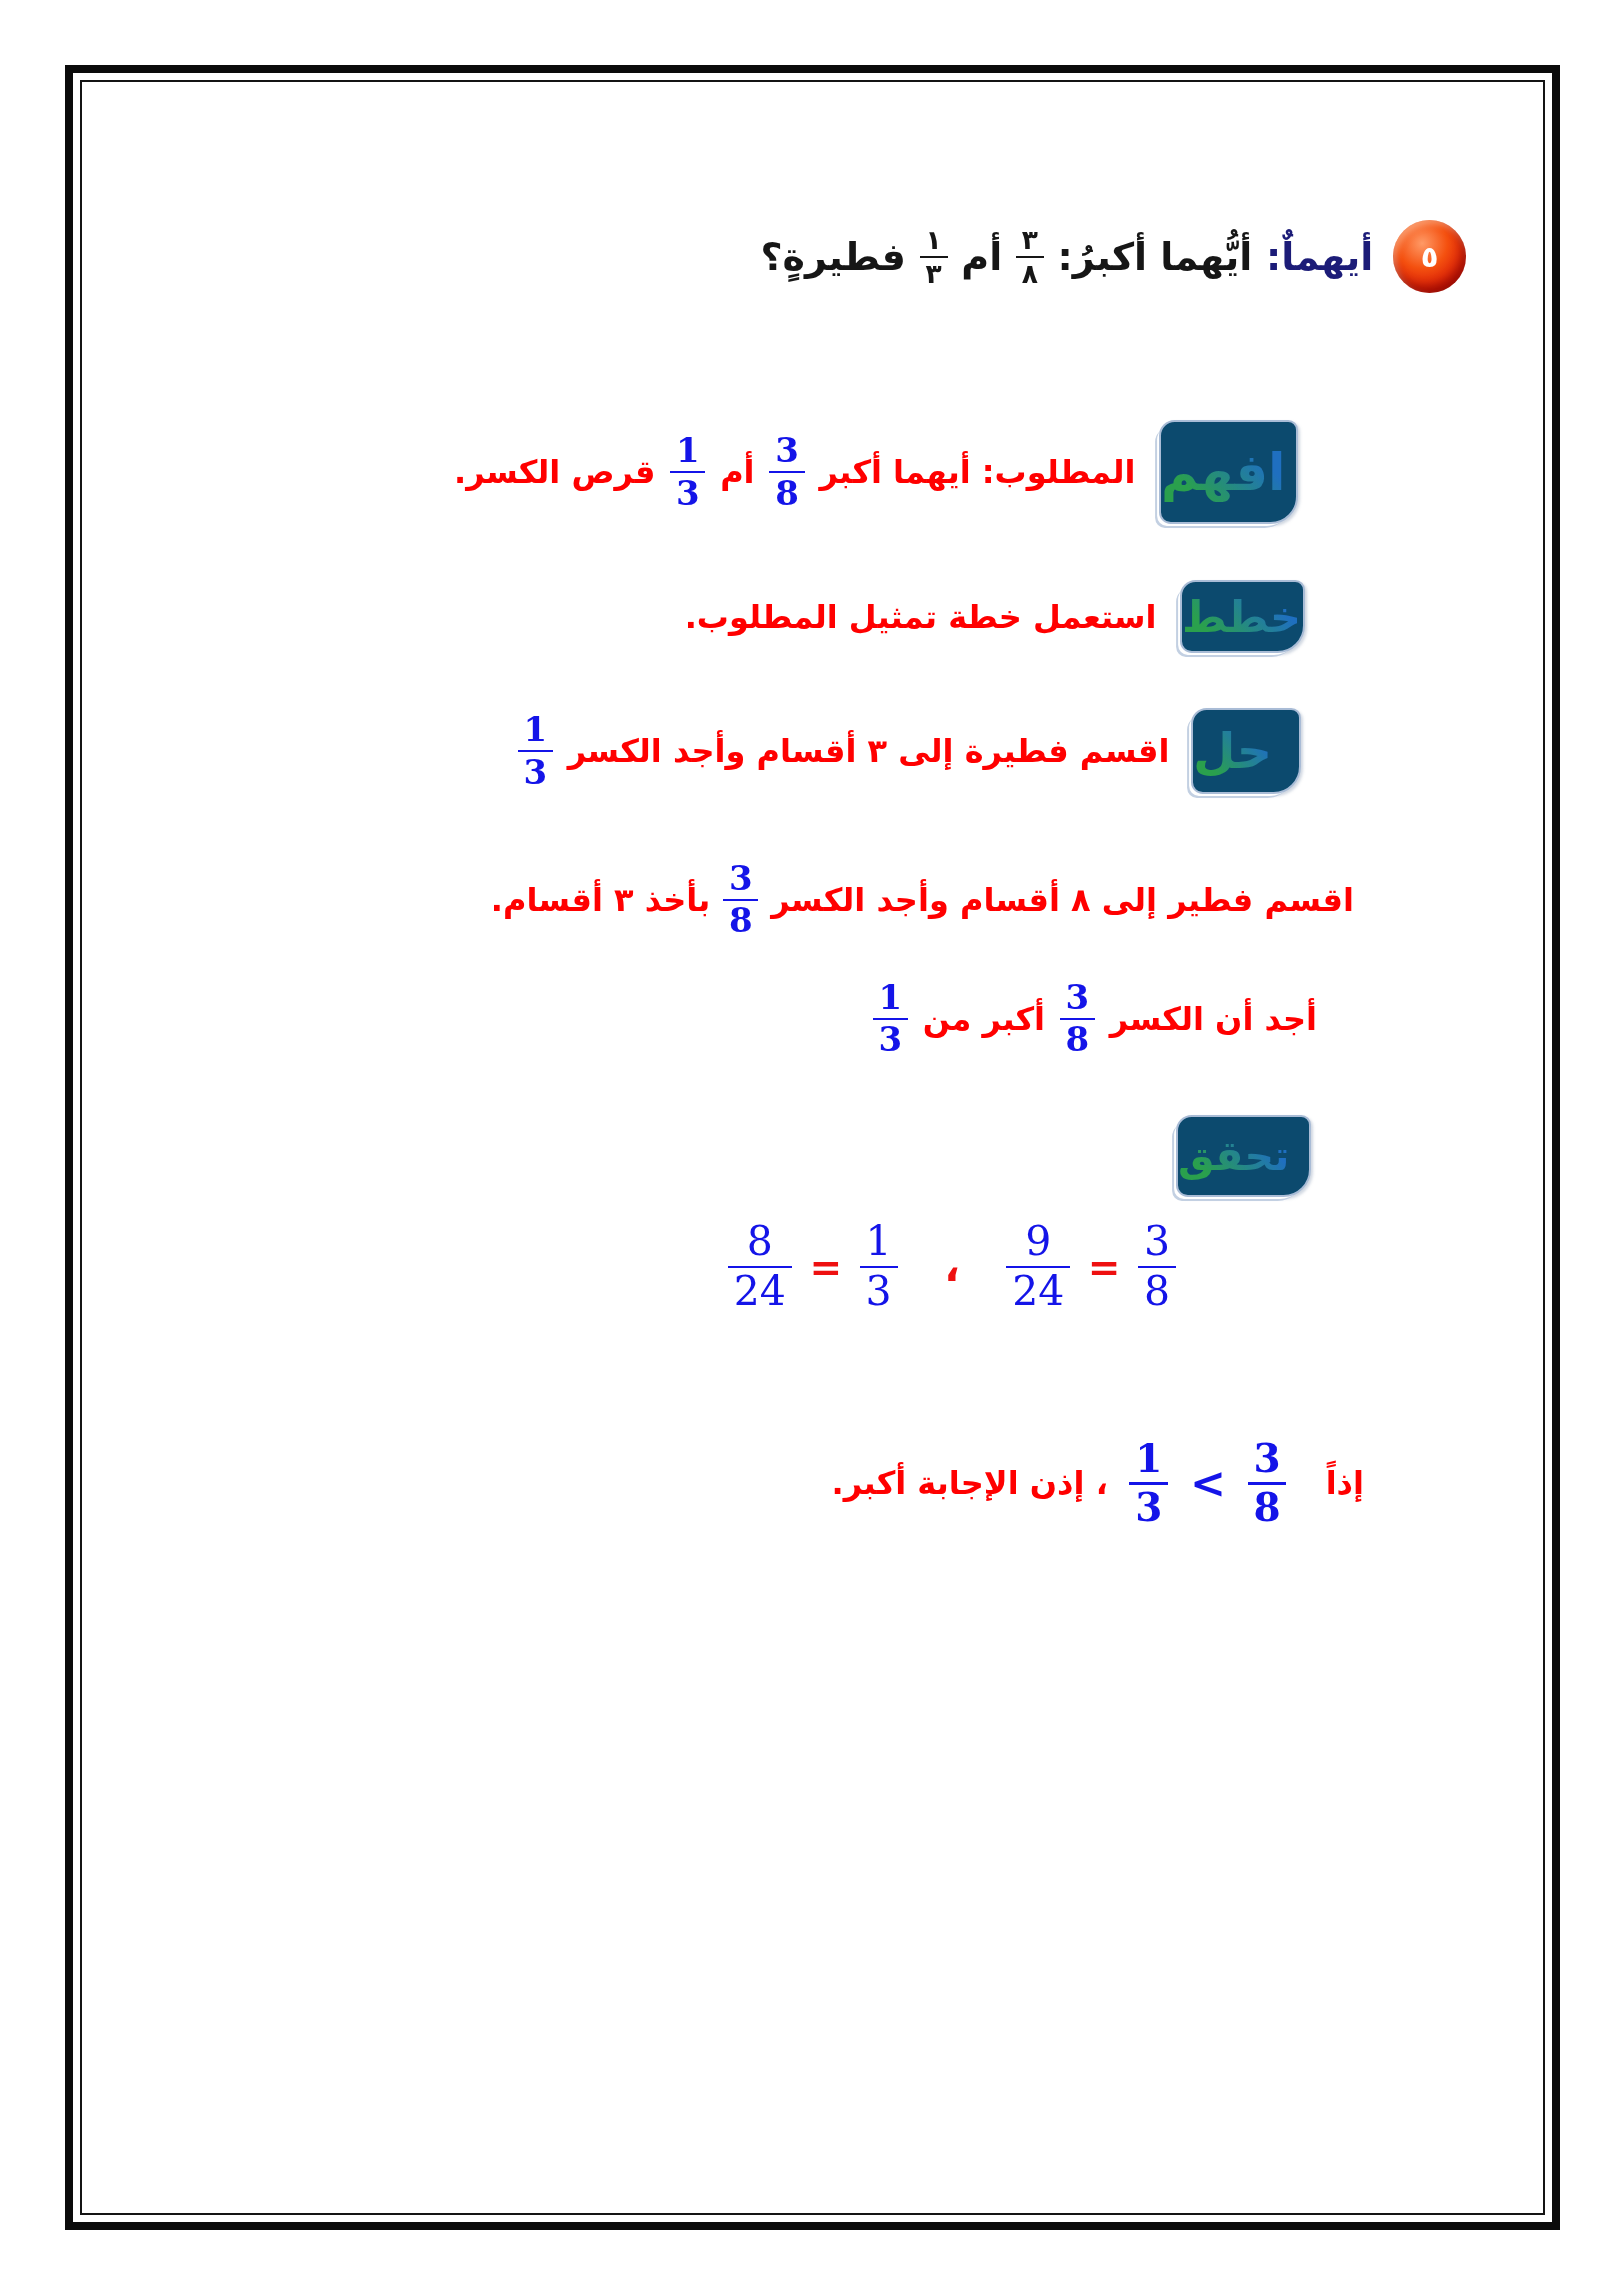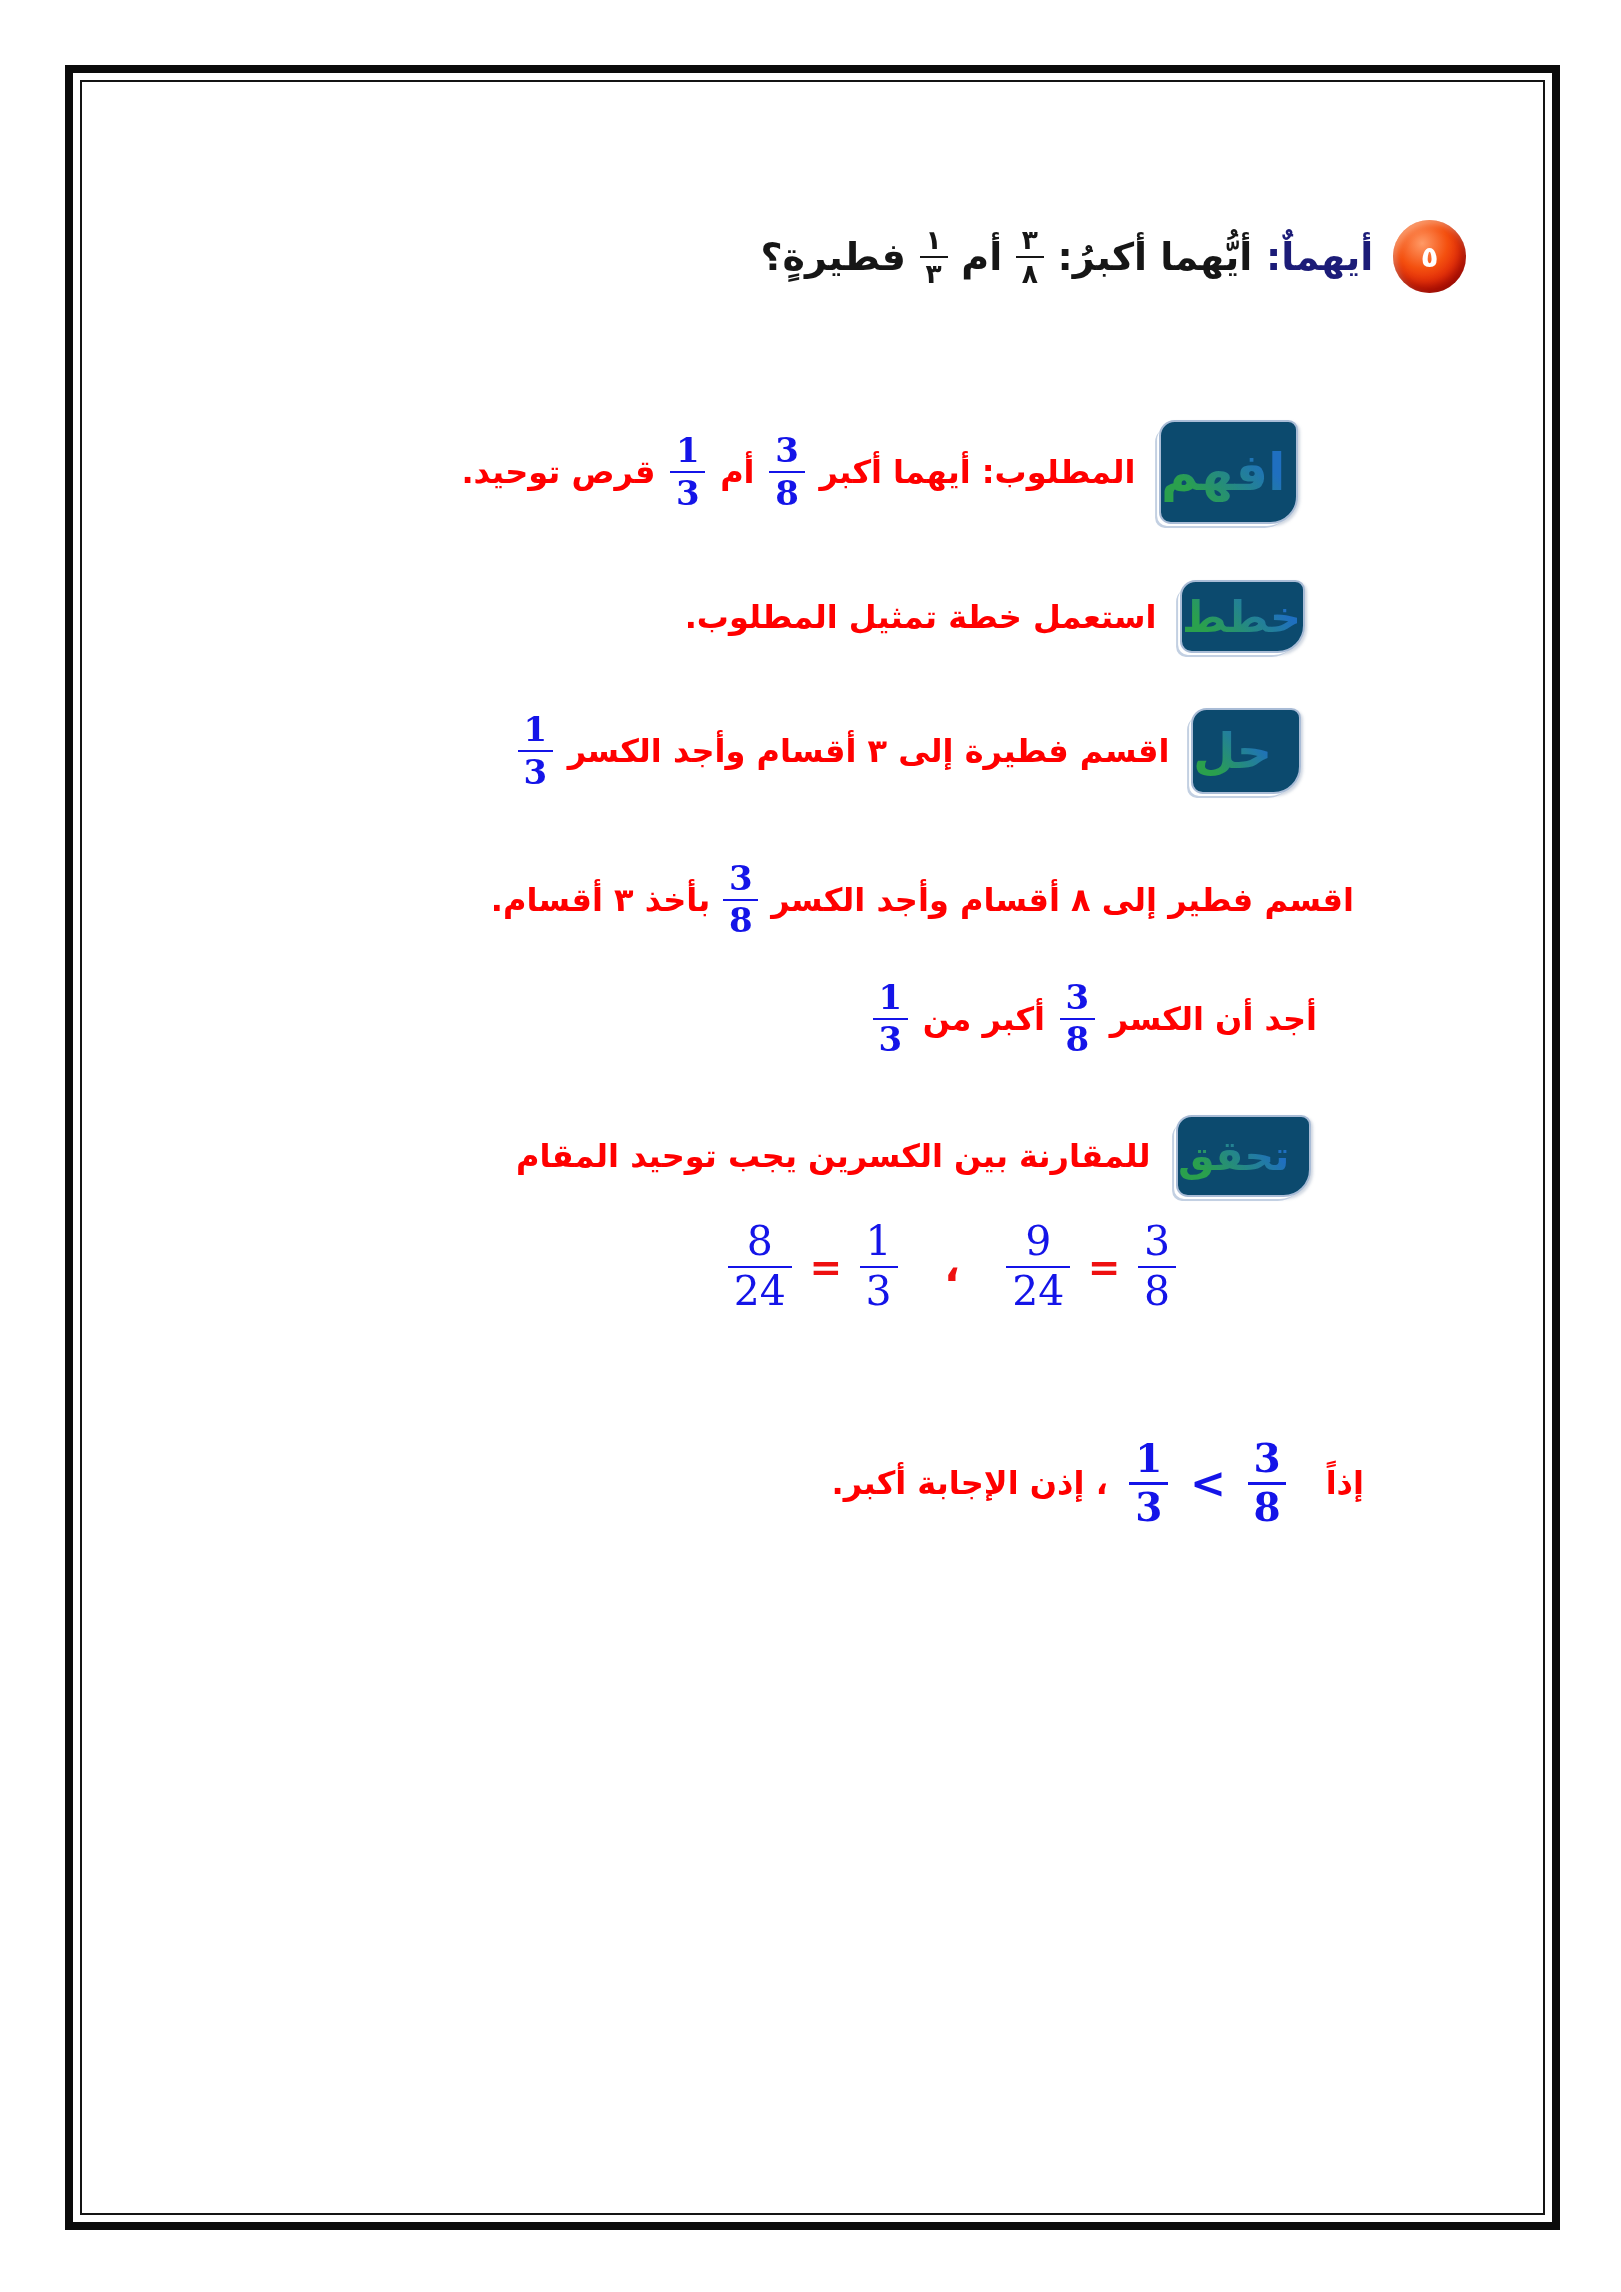--- a/index.html
+++ b/index.html
@@ -142,21 +142,21 @@
       <span>المطلوب: أيهما أكبر</span>
       <span class="frac frac-body">
         <span class="fnum">3</span>
         <span class="fden">8</span>
       </span>
       <span>أم</span>
       <span class="frac frac-body">
         <span class="fnum">1</span>
         <span class="fden">3</span>
       </span>
-      <span>قرص توحيد.</span>
+      <span>قرص الكسر.</span>
     </div>
   </div>
 
   <div class="row plan-row">
     <div class="badge b-plan">
       <span class="badge-text">خطط</span>
     </div>
     <div class="line red-text">
       <span>استعمل خطة تمثيل المطلوب.</span>
     </div>
@@ -194,23 +194,20 @@
     <span class="frac frac-body">
       <span class="fnum">1</span>
       <span class="fden">3</span>
     </span>
   </div>
 
   <div class="row check-row">
     <div class="badge b-check">
       <span class="badge-text">تحقق</span>
     </div>
-    <div class="line red-text">
-      <span>للمقارنة بين الكسرين يجب توحيد المقام</span>
-    </div>
   </div>
 
   <div class="row equation-row">
     <span class="frac frac-eq">
       <span class="fnum">8</span>
       <span class="fden">24</span>
     </span>
     <span class="eq-sign">=</span>
     <span class="frac frac-eq">
       <span class="fnum">1</span>

